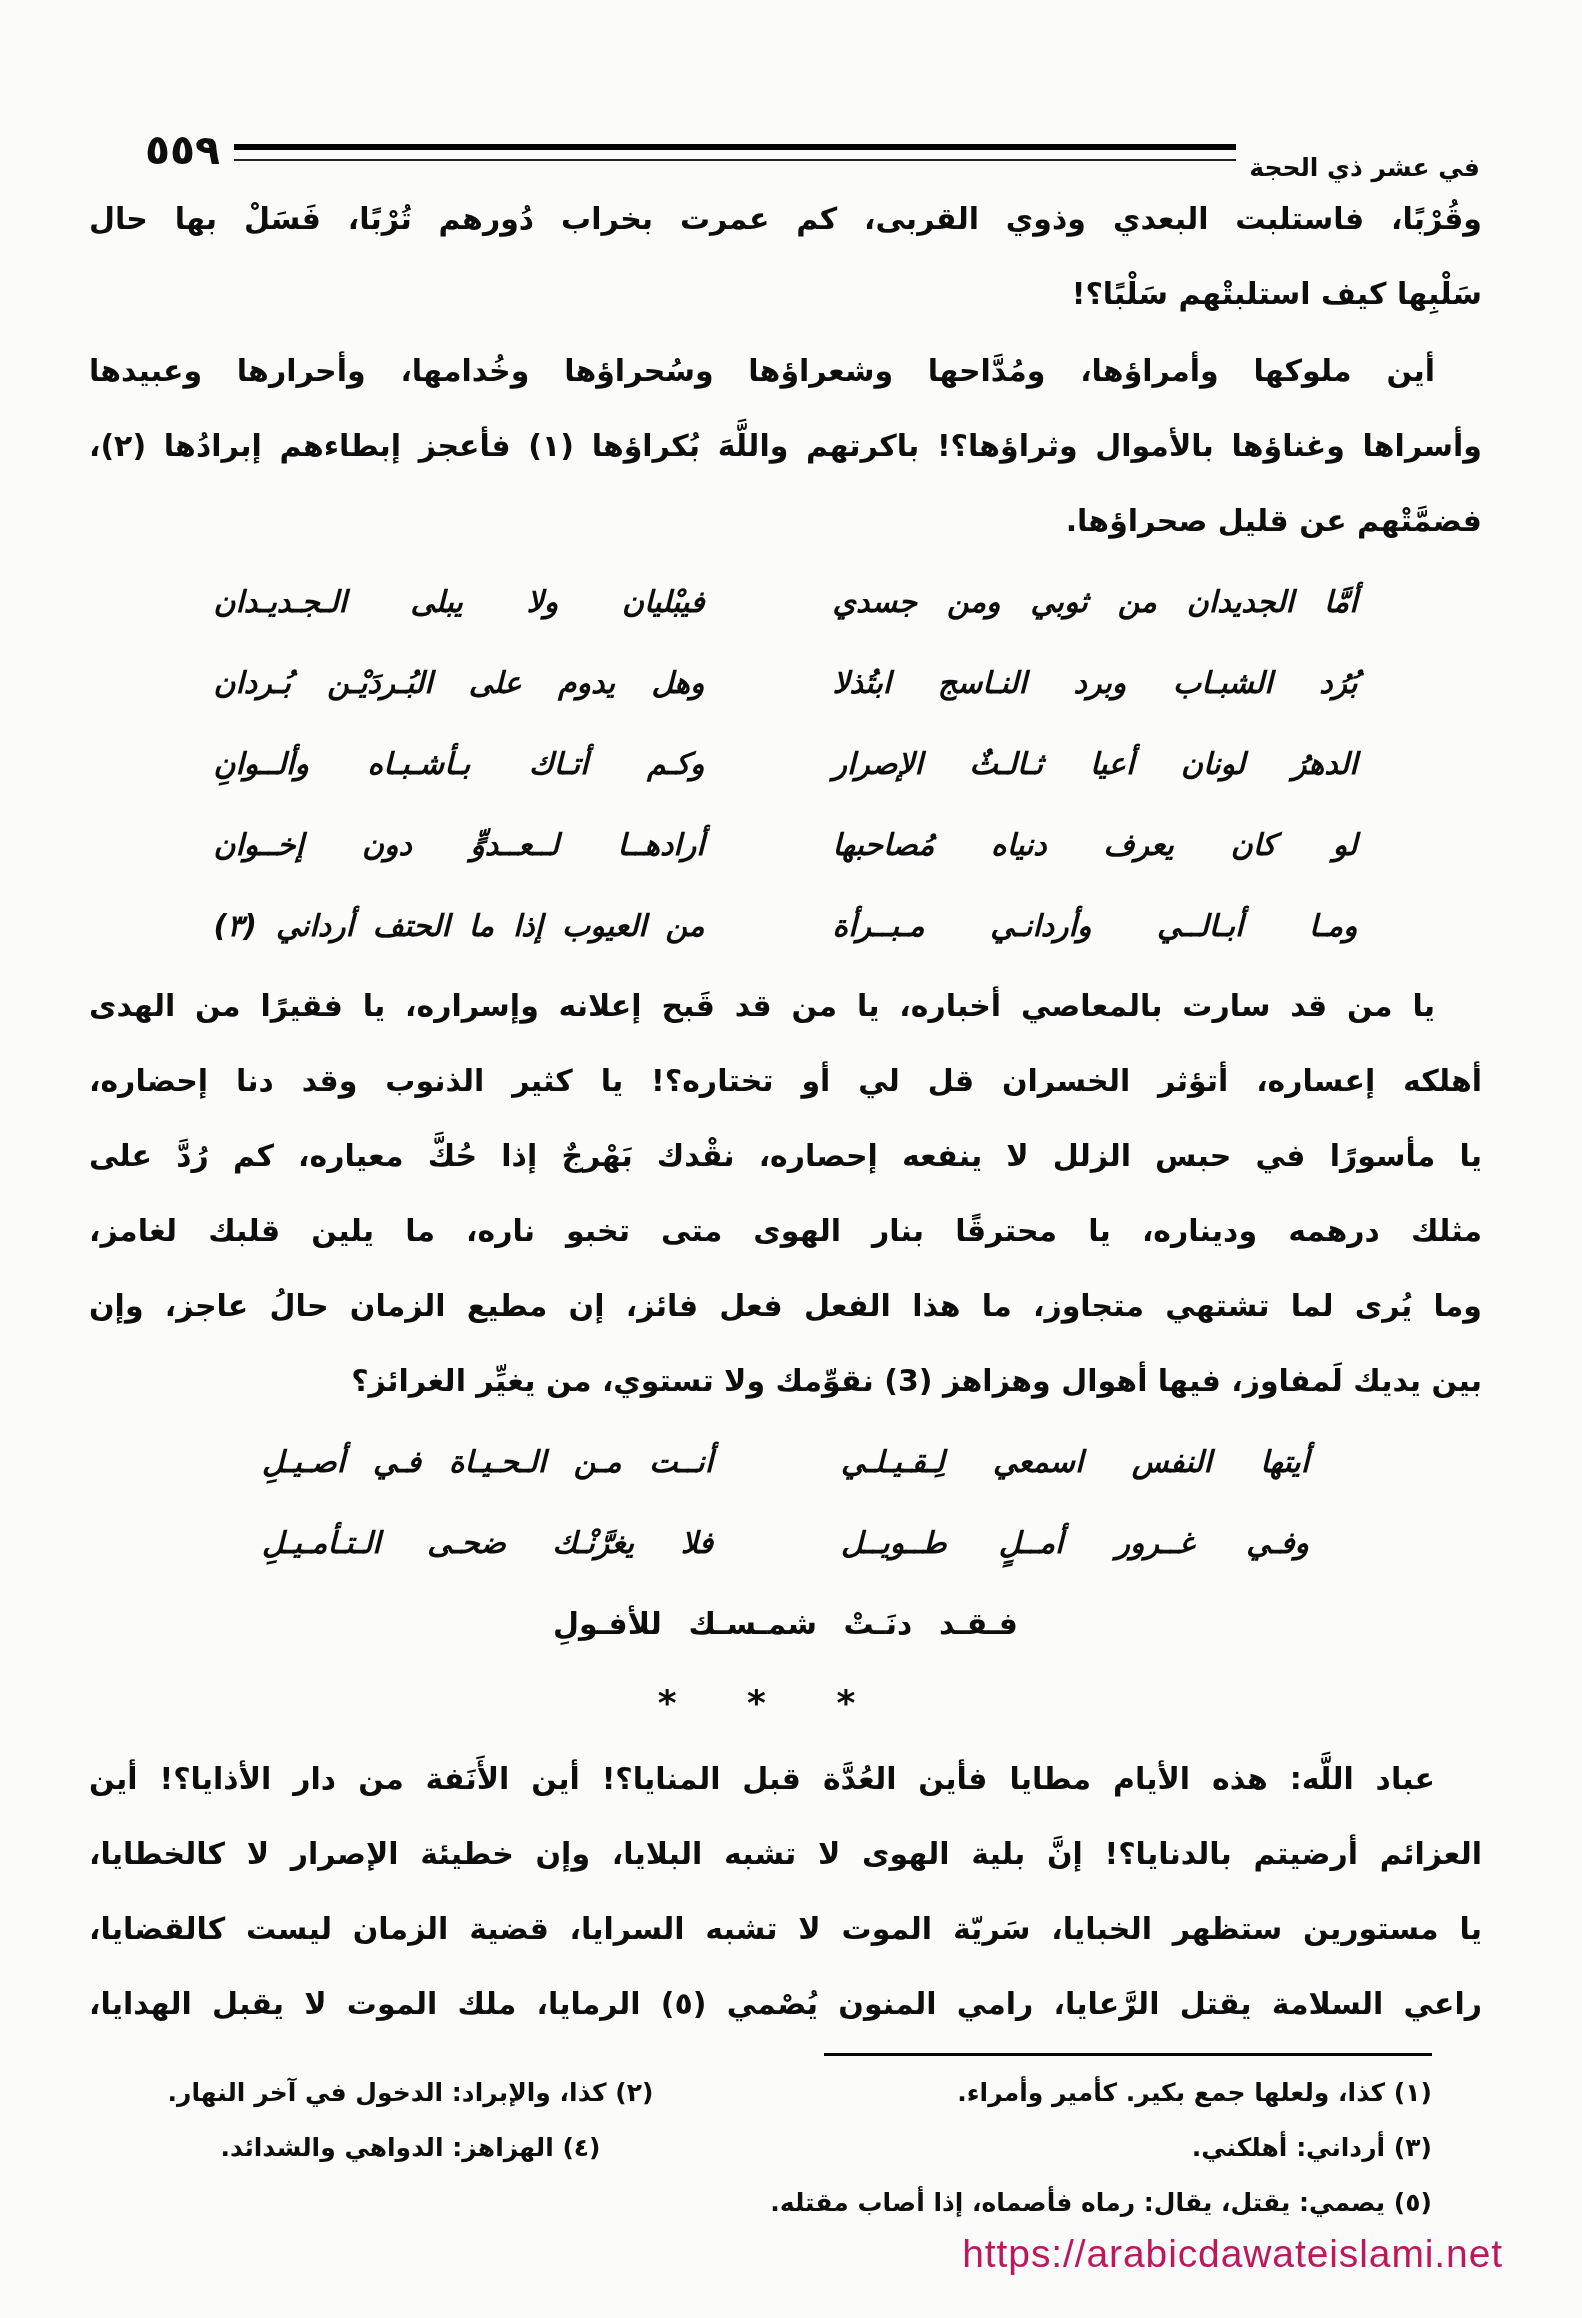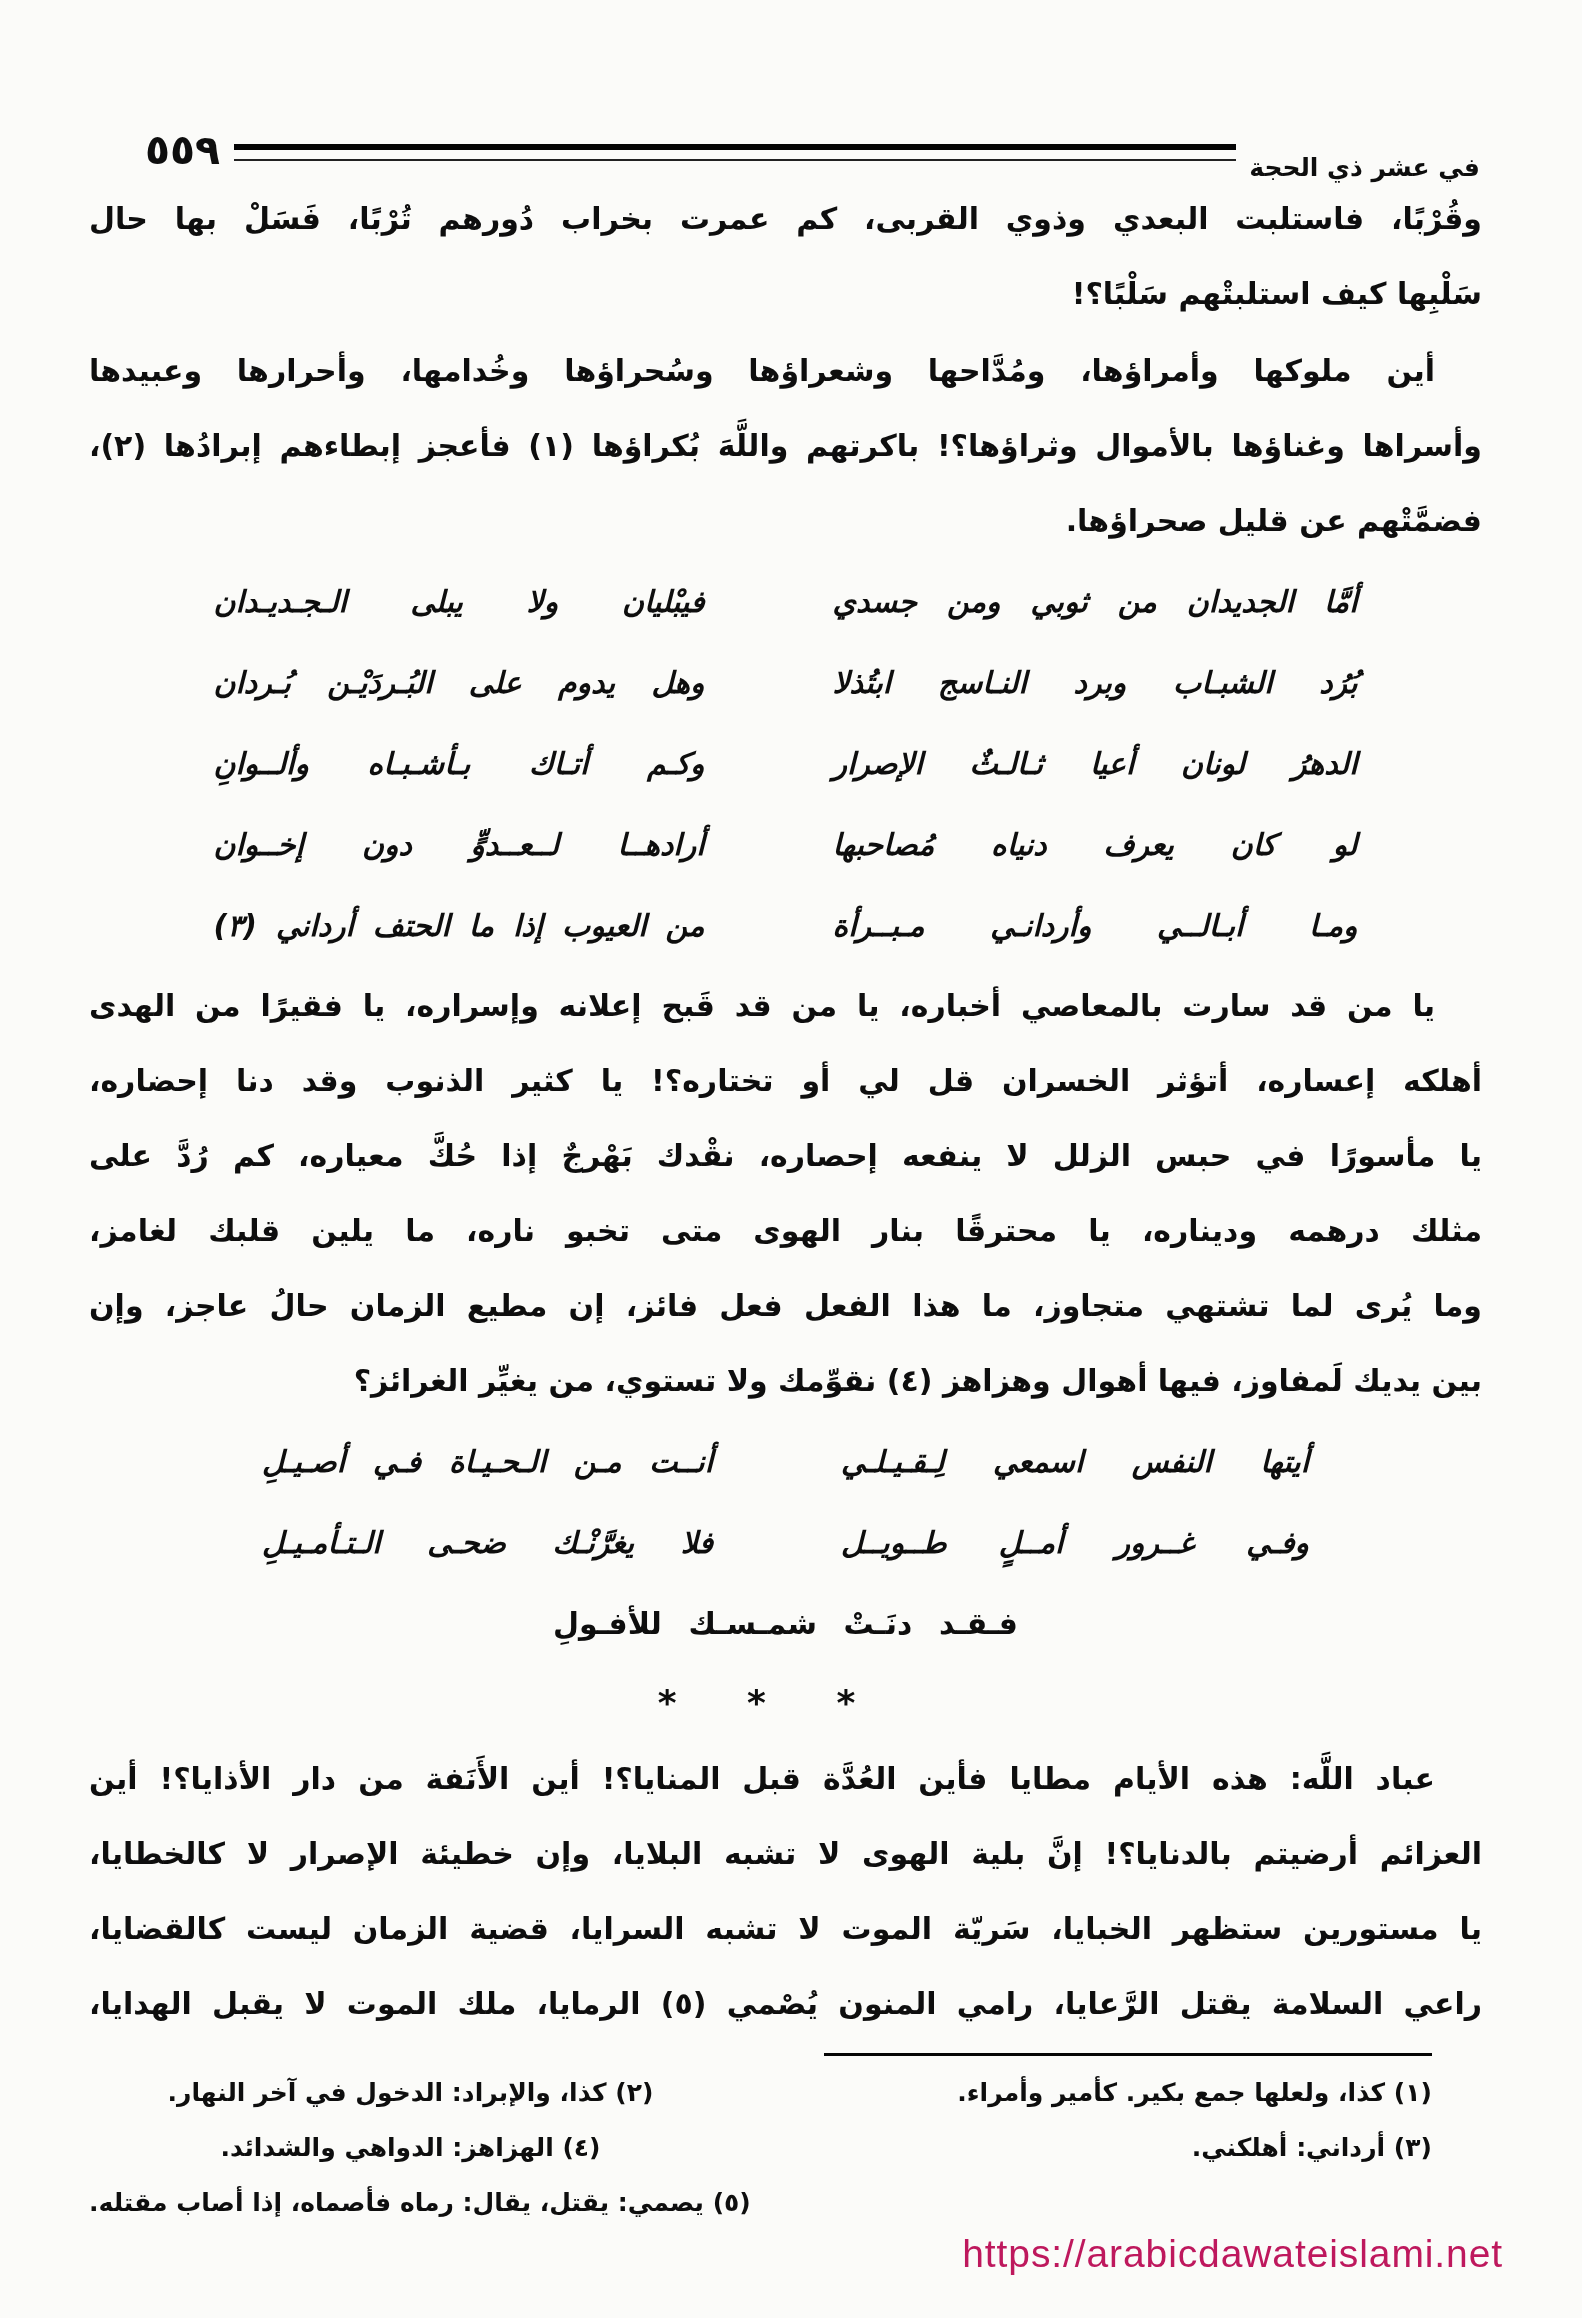--- a/index.html
+++ b/index.html
@@ -32,21 +32,21 @@
     text-align:justify;text-align-last:justify;}
   
   .stars{text-align:center;font-size:36px;font-weight:bold;line-height:68px;letter-spacing:29px;
     padding-right:29px;margin:5.1px 0 3.4px 0;}
   
   .fn-divider{height:3.4px;background:#050505;width:608px;margin:12px 50px 8.5px auto;}
   .fns{font-size:25px;font-weight:600;line-height:55px;}
   .fnrow{display:flex;gap:77px;padding-right:50px;}
   .fnc1{width:623px;text-align:right;}
   .fnc2{flex:1;text-align:center;}
-  .fnrow-single{padding-right:50px;text-align:left;}
+  .fnrow-single{padding-right:50px;text-align:right;}
   
   .wm{position:absolute;bottom:43px;right:79px;direction:ltr;
     font-family:"Liberation Sans",sans-serif;font-size:39px;color:#be185d;letter-spacing:0.9px;}
 </style>
 </head>
 <body>
 
 <div class="page">
 
   <div class="hdr">
@@ -93,21 +93,21 @@
         <div class="h w1l">من العيوب إذا ما الحتف أرداني (٣)</div>
       </div>
     </div>
 
     <div class="para">
       <div class="bl j ind">يا من قد سارت بالمعاصي أخباره، يا من قد قَبح إعلانه وإسراره، يا فقيرًا من الهدى</div>
       <div class="bl j">أهلكه إعساره، أتؤثر الخسران قل لي أو تختاره؟! يا كثير الذنوب وقد دنا إحضاره،</div>
       <div class="bl j">يا مأسورًا في حبس الزلل لا ينفعه إحصاره، نقْدك بَهْرجٌ إذا حُكَّ معياره، كم رُدَّ على</div>
       <div class="bl j">مثلك درهمه وديناره، يا محترقًا بنار الهوى متى تخبو ناره، ما يلين قلبك لغامز،</div>
       <div class="bl j">وما يُرى لما تشتهي متجاوز، ما هذا الفعل فعل فائز، إن مطيع الزمان حالُ عاجز، وإن</div>
-      <div class="bl e">بين يديك لَمفاوز، فيها أهوال وهزاهز (٤) نقوِّمك ولا تستوي، من يغيِّر الغرائز؟</div>
+      <div class="bl e">بين يديك لَمفاوز، فيها أهوال وهزاهز (3) نقوِّمك ولا تستوي، من يغيِّر الغرائز؟</div>
     </div>
 
     <div class="poem">
       <div class="verse">
         <div class="h w2r">أيتها النفس اسمعي لِـقـيـلـي</div>
         <div class="h w2l">أنــت مـن الـحـيـاة فـي أصـيـلِ</div>
       </div>
       <div class="verse">
         <div class="h w2r">وفـي غــرور أمــلٍ طــويــل</div>
         <div class="h w2l">فلا يغرَّنْـك ضحـى الـتـأمـيـلِ</div>

